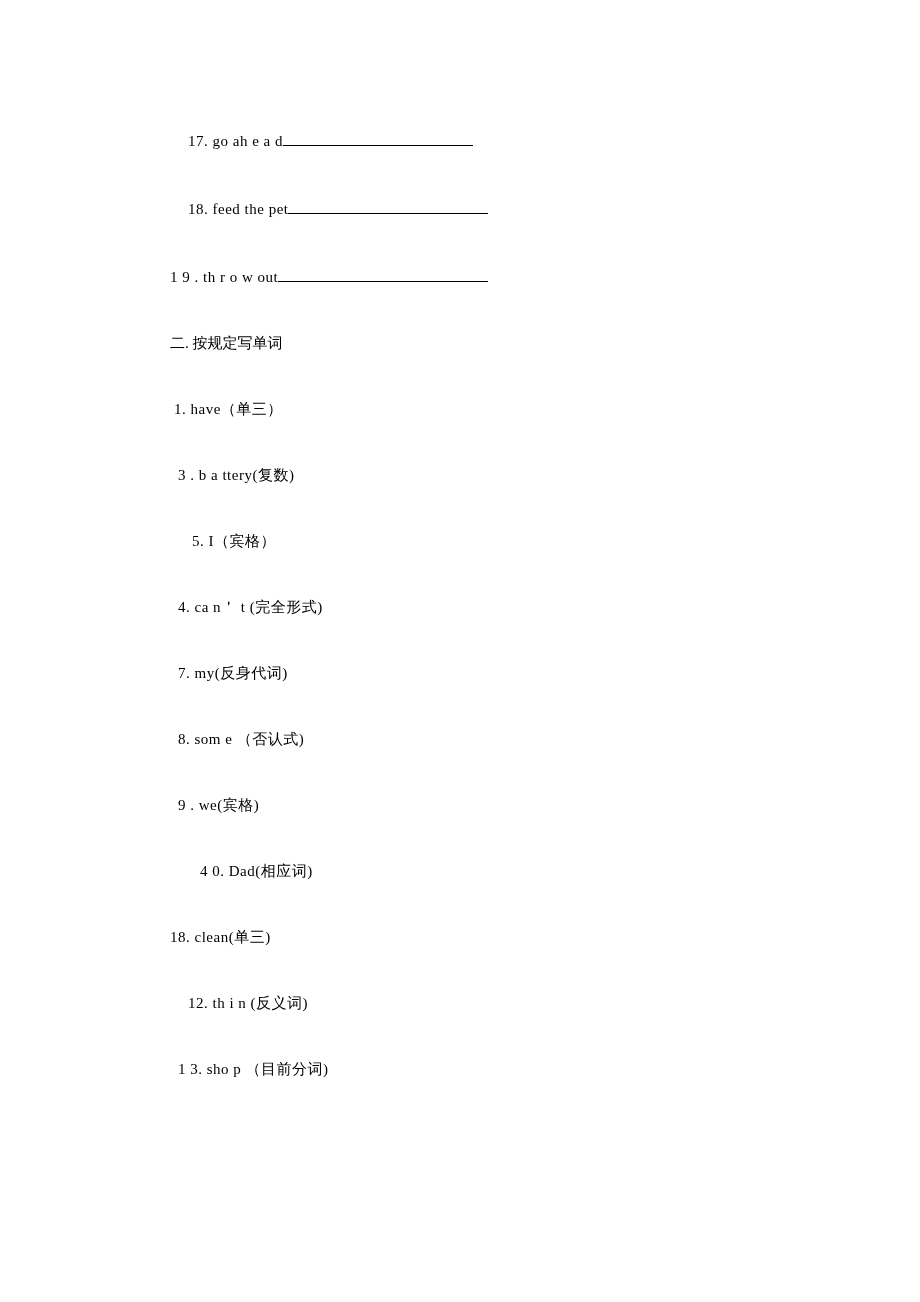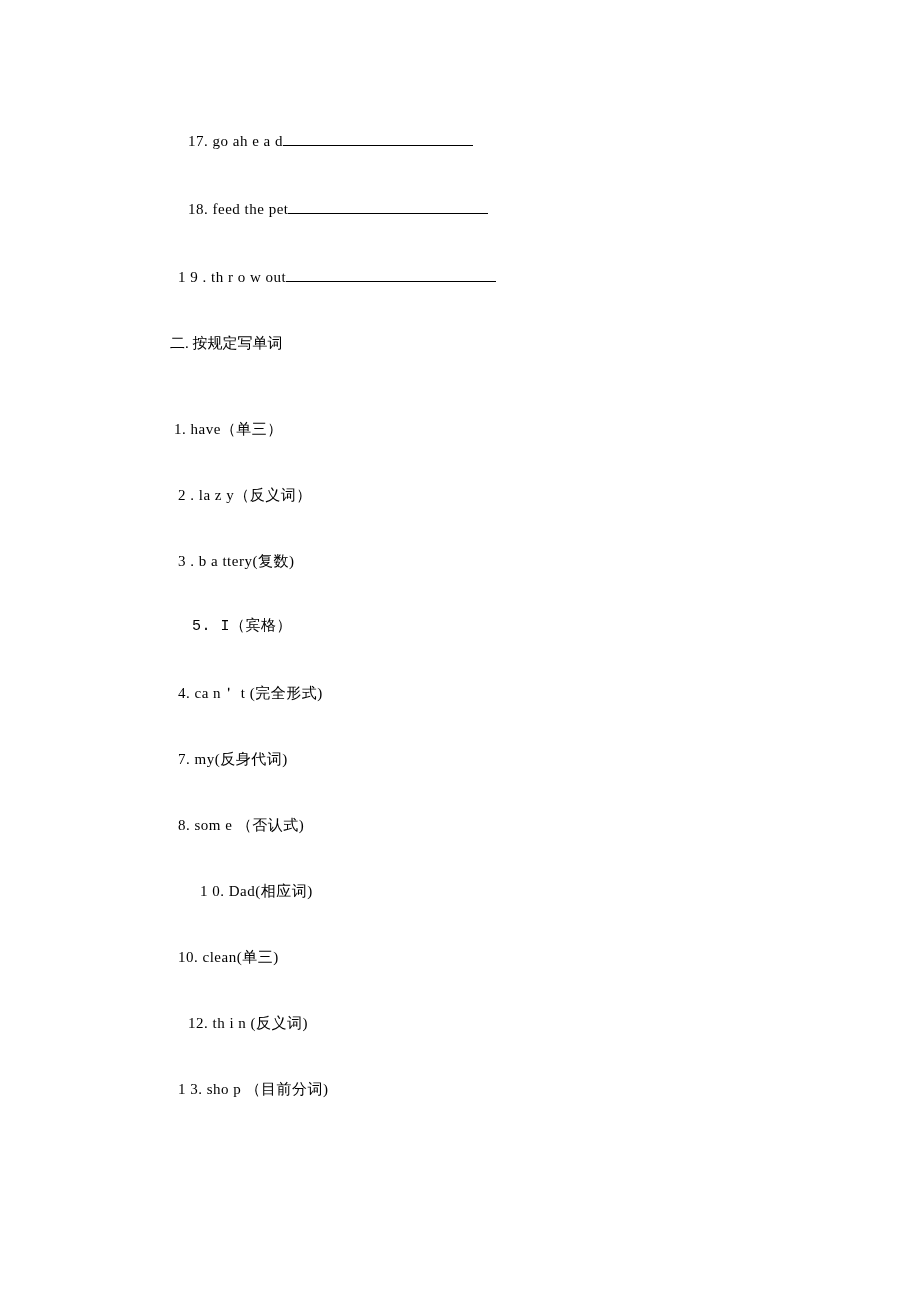--- a/index.html
+++ b/index.html
@@ -15,35 +15,35 @@
     padding: 110px 160px 100px 170px;
     font-size: 15px;
     color: #000;
     line-height: 1.2;
   }
   .row {
     margin-bottom: 48px;
     letter-spacing: 0.5px;
   }
   .section-title {
-    margin-bottom: 68px;
+    margin-bottom: 48px;
     font-family: Liberation Serif, serif;
   }
   .blank {
     display: inline-block;
     border-bottom: 1px solid #000;
     vertical-align: baseline;
     height: 1em;
   }
   .indent-a { padding-left: 18px; margin-top: 20px; }
   .indent-b { padding-left: 8px; }
   .indent-c { padding-left: 4px; }
-  .indent-d { padding-left: 22px; font-family: Liberation Mono, monospace; }
+  .indent-d { padding-left: 22px; }
   .indent-e { padding-left: 30px; }
-  .indent-0 { padding-left: 0px; margin-left: 8px; }
+  .indent-0 { padding-left: 0px; }
 </style>
 </head>
 <body>
 
 <div class="page">
 
   <div class="row indent-a">
     <span>17. go  ah e a d</span><span class="blank" style="width:190px"></span>
   </div>
 
@@ -53,25 +53,25 @@
 
   <div class="row indent-0">
     <span>1 9 .  th r o w  out</span><span class="blank" style="width:210px"></span>
   </div>
 
 
   <div class="section-title">二. 按规定写单词</div>
 
   <div id="section2-container">
       <div class="row indent-c"><span> 1.   have（单三）</span></div>
-      <div class="row indent-b"><span> 2 .   la z y（反义词）</span></div>
       <div class="row indent-b"><span> 3 .    b a ttery(复数)</span></div>
       <div class="row indent-d"><span>5.   I（宾格）</span></div>
       <div class="row indent-b"><span>4. ca n＇ t (完全形式)</span></div>
       <div class="row indent-b"><span>7.  my(反身代词)</span></div>
       <div class="row indent-b"><span>8.  som e （否认式)</span></div>
-      <div class="row indent-e"><span>1 0.  Dad(相应词)</span></div>
-      <div class="row indent-0"><span>10. clean(单三)</span></div>
+      <div class="row indent-b"><span> 9 . we(宾格)</span></div>
+      <div class="row indent-e"><span>4 0.  Dad(相应词)</span></div>
+      <div class="row indent-0"><span>18. clean(单三)</span></div>
       <div class="row indent-a"><span>12.  th i n (反义词)</span></div>
       <div class="row indent-b"><span>1 3.   sho p （目前分词)</span></div>
     </div>
 
 </div>
 
 </body></html>

